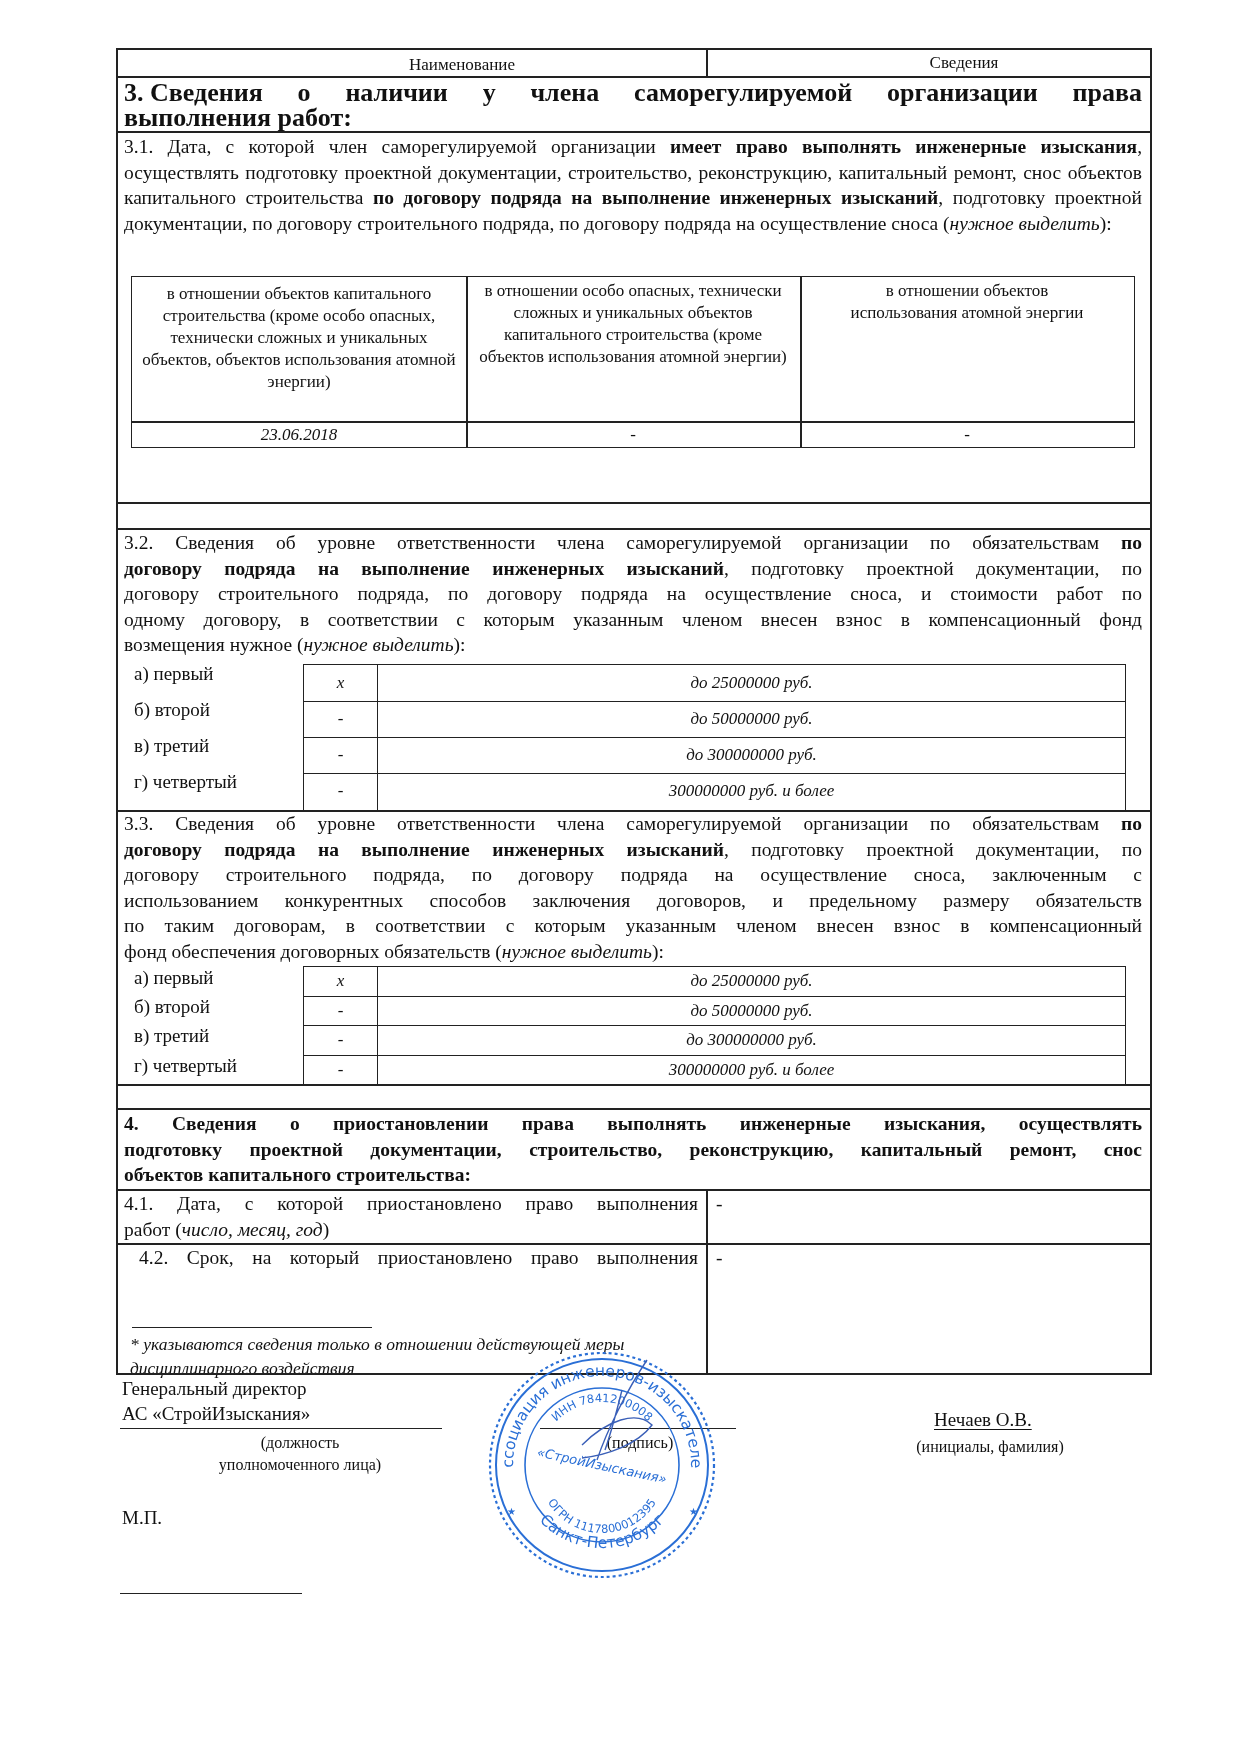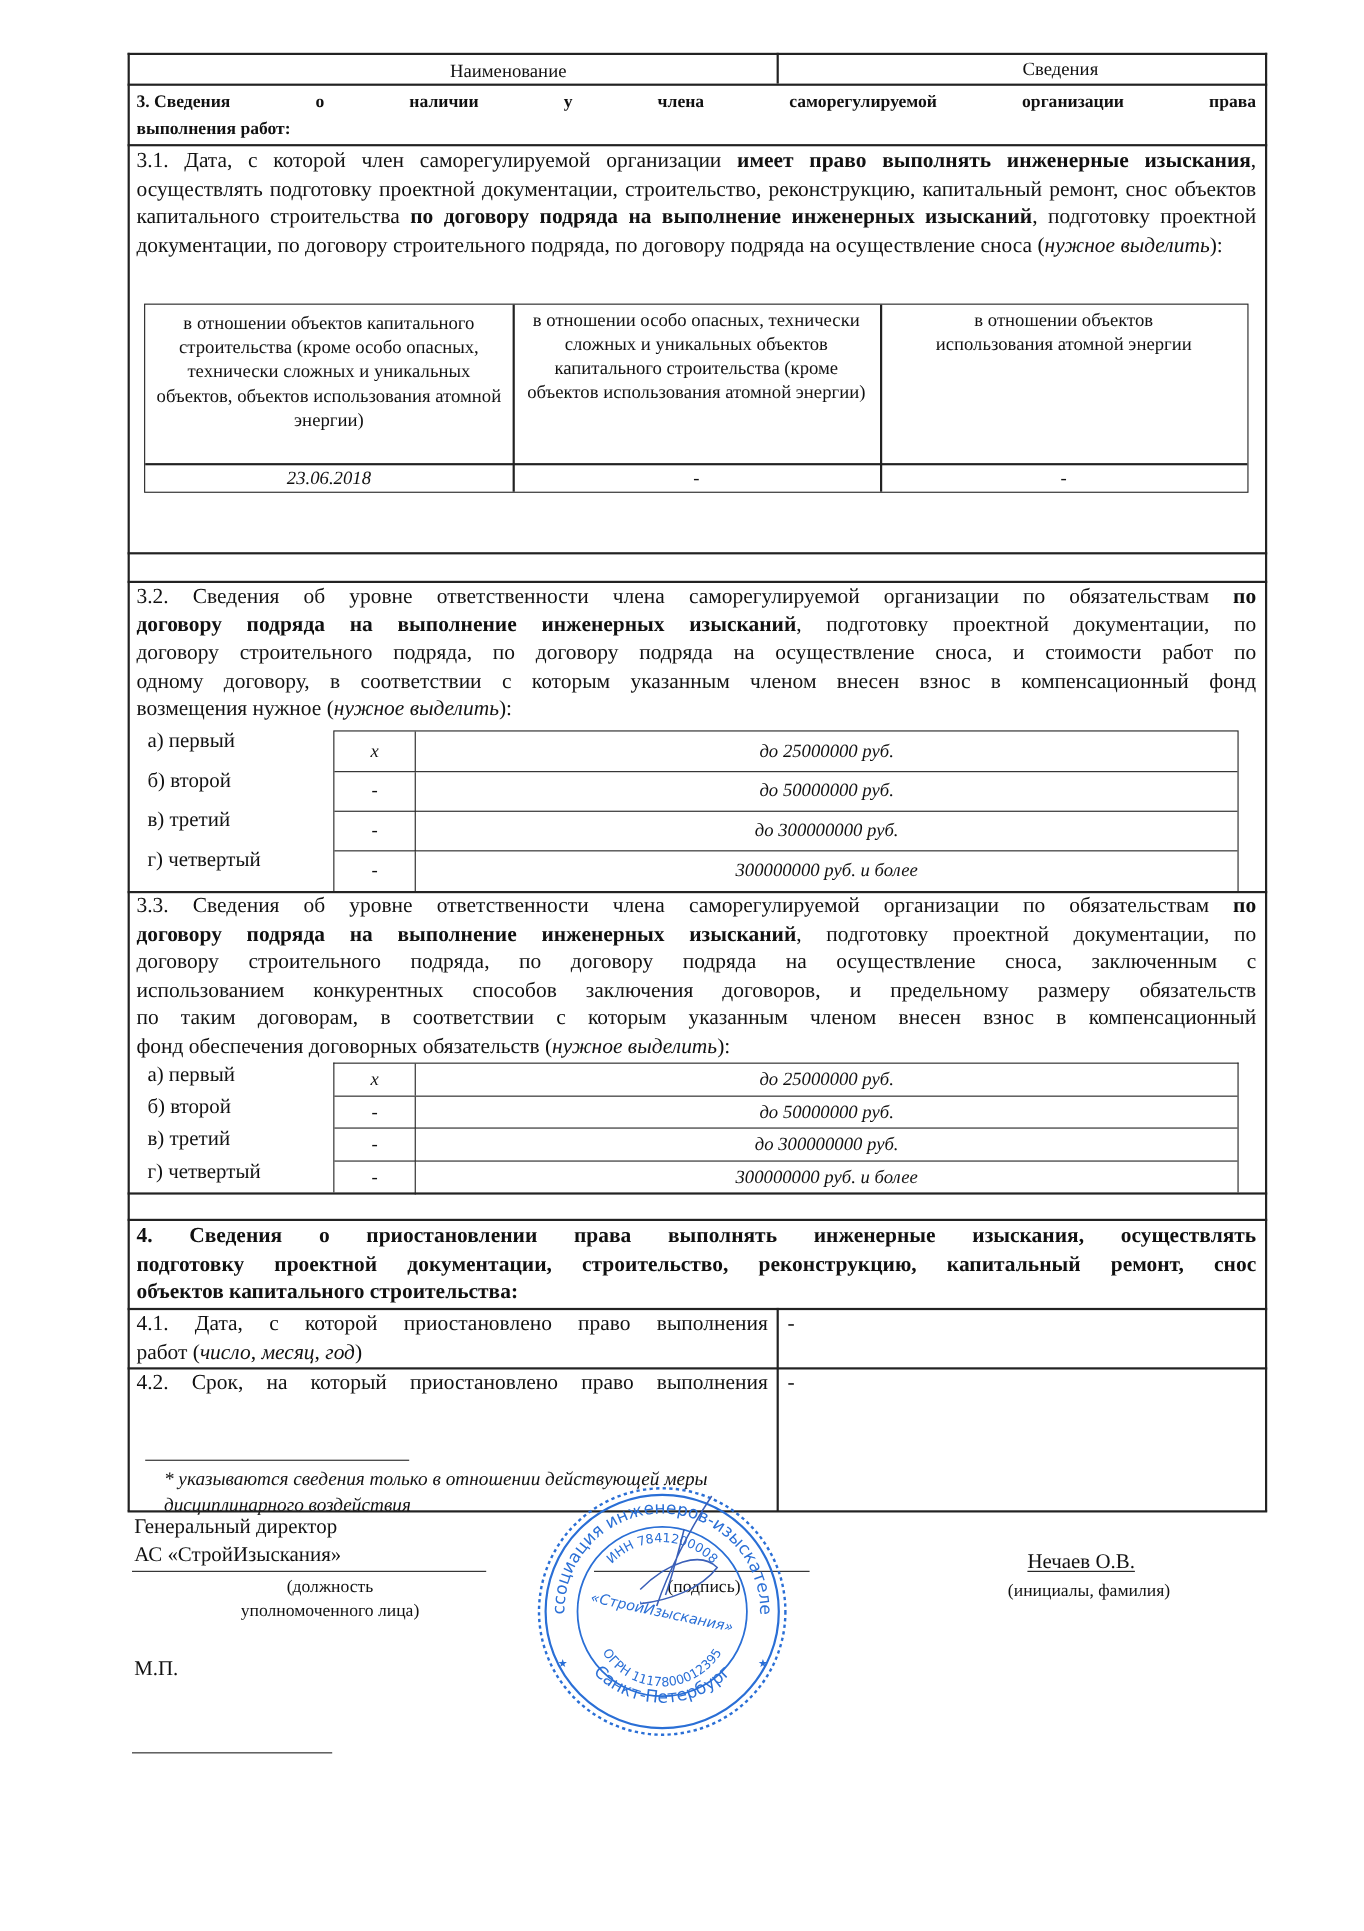--- a/index.html
+++ b/index.html
@@ -46,21 +46,21 @@
 
   <div class="vline" style="left:116px; top:48px; height:1326px;"></div>
   <div class="vline" style="left:1150px; top:48px; height:1326px;"></div>
   <div class="hline" style="left:116px; top:48px; width:1036px;"></div>
 
   <div class="vline" style="left:706px; top:48px; height:28px;"></div>
   <div class="abs hdr" style="left:116px; top:54px; width:692px;">Наименование</div>
   <div class="abs hdr" style="left:706px; top:52px; width:516px;">Сведения</div>
   <div class="hline" style="left:116px; top:76px; width:1036px;"></div>
 
-  <div class="abs b" style="left:124px; top:80px; width:1018px; font-size:16px; line-height:25px;">
+  <div class="abs b" style="left:124px; top:80px; width:1018px; font-size:26px; line-height:25px;">
     <div style="display:flex; justify-content:space-between;">
       <span>3. Сведения</span>
       <span>о</span>
       <span>наличии</span>
       <span>у</span>
       <span>члена</span>
       <span>саморегулируемой</span>
       <span>организации</span>
       <span>права</span>
     </div>
@@ -166,25 +166,25 @@
 
   <div class="vline" style="left:706px; top:1189px; height:185px;"></div>
   <div class="abs" style="left:124px; top:1191px; width:574px; font-size:19.5px; line-height:25.5px;">
     <div style="text-align:justify; text-align-last:justify;">4.1. Дата, с которой приостановлено право выполнения</div>
     <div><span>работ (</span><i>число, месяц, год</i><span>)</span></div>
   </div>
   <div class="abs" style="left:716px; top:1191px; font-size:19.5px; line-height:25px;">-</div>
   <div class="hline" style="left:116px; top:1243px; width:1036px;"></div>
 
   <div class="abs" style="left:124px; top:1245px; width:574px; font-size:19.5px; line-height:25.5px;">
-    <div style="text-align:justify; text-align-last:justify;">4.2. Срок, на который приостановлено право выполнения</div>
+    <div style="text-align:justify; text-align-last:justify;margin-left:15px;">4.2. Срок, на который приостановлено право выполнения</div>
   </div>
   <div class="abs" style="left:716px; top:1245px; font-size:19.5px; line-height:25px;">-</div>
   <div class="hline" style="left:132px; top:1327px; width:240px; height:1.2px;"></div>
-  <div class="abs i" style="left:130px; top:1332px; width:570px; font-size:17.5px; line-height:24px;margin-left:19px;">
+  <div class="abs i" style="left:130px; top:1332px; width:570px; font-size:17.5px; line-height:24px;">
     <div>* указываются сведения только в отношении действующей меры</div>
     <div>дисциплинарного воздействия</div>
   </div>
   <div class="hline" style="left:116px; top:1373px; width:1036px;"></div>
 
   <div class="sig" style="left:122px; top:1377px;">Генеральный директор</div>
   <div class="sig" style="left:122px; top:1402px;">АС «СтройИзыскания»</div>
   <div class="hline" style="left:120px; top:1428px; width:322px; height:1.2px;"></div>
   <div class="sig-small" style="left:160px; top:1432px; width:280px;">
     <div>(должность</div>

